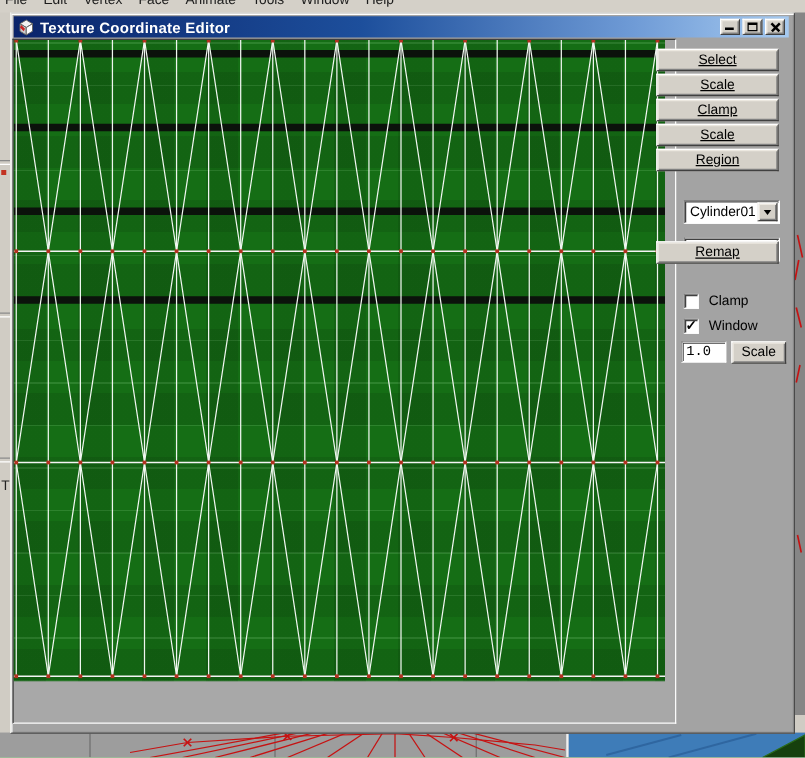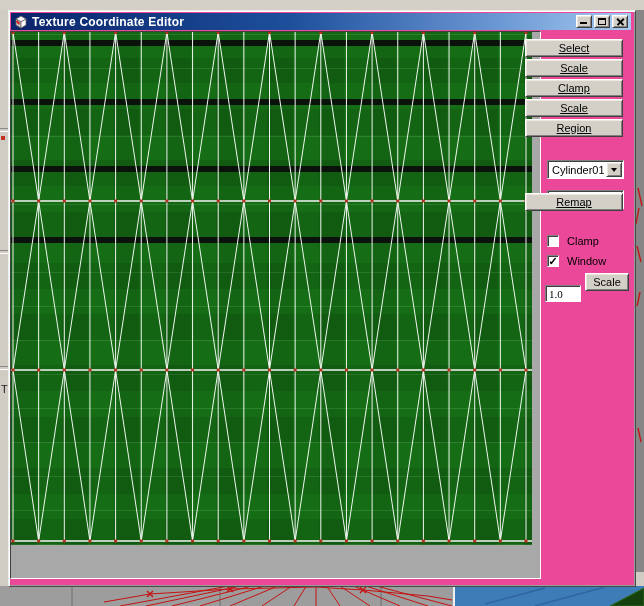--- a/index.html
+++ b/index.html
@@ -10,21 +10,21 @@
   #menubar{left:0;top:0;width:644px;height:10px;background:#d4d0c8;overflow:hidden;}
   #menurow{position:absolute;top:-6px;left:4px;display:flex;gap:13px;white-space:nowrap;color:#1c1c1c;}
   #left-strip{left:0;top:10px;width:8px;height:576px;background:#d0ccc4;overflow:hidden;}
   .strip-sep{position:absolute;left:0;width:8px;height:2px;border-top:1px solid #8a8a8a;border-bottom:1px solid #ffffff;}
   #strip-reddot{position:absolute;left:1px;width:4px;height:4px;background:#c23222;}
   #strip-label{position:absolute;left:1px;color:#222;}
   #right-strip{left:634px;top:10px;width:10px;height:562px;background:#868686;}
   #right-strip-bottom{left:634px;top:572px;width:10px;height:14px;background:#d0ccc4;}
   #bottom-viewports{left:0;top:586px;width:644px;height:20px;background:#9d9d9d;}
   
-  #dialog{left:8px;top:10px;width:626px;height:575px;background:#ec4899;
+  #dialog{left:8px;top:10px;width:626px;height:575px;background:#a3a3a3;
           border:1px solid;border-color:#eeeeea #4a4a4a #4a4a4a #eeeeea;
           box-shadow:inset 1px 1px 0 #ffffff, inset -1px -1px 0 #9a9a9a;}
   #titlebar{left:2px;top:2px;width:620px;height:17px;
             background:linear-gradient(90deg,#0a246a 0%,#1d4f9c 45%,#6f9bd6 80%,#a6caf0 100%);
             display:flex;align-items:center;}
   #title-text{color:#fff;font-weight:bold;font-size:12px;margin-left:4px;letter-spacing:.2px;}
   #win-buttons{position:absolute;right:3px;top:2px;display:flex;gap:2px;}
   .winbtn{width:16px;height:13px;position:relative;}
   .btn3d{background:#d4d0c8;border:1px solid;border-color:#ffffff #404040 #404040 #ffffff;
          box-shadow:inset 1px 1px 0 #ece8e0, inset -1px -1px 0 #808080;
@@ -49,27 +49,39 @@
          box-shadow:inset 1px 1px 0 #404040;display:flex;align-items:center;margin-top:20px;}
   .combo-text{flex:1;padding-left:4px;padding-top:1px;}
   .combo-btn{width:16px;height:15px;margin-right:1px;}
   .tri{width:0;height:0;border-left:3.5px solid transparent;border-right:3.5px solid transparent;border-top:4px solid #000;}
   .checkbox{left:538px;width:12px;height:12px;background:#fff;box-sizing:border-box;
             border:1px solid;border-color:#808080 #ffffff #ffffff #808080;box-shadow:inset 1px 1px 0 #404040;
             display:flex;align-items:center;justify-content:center;font-size:11px;font-weight:bold;line-height:10px;}
   .cb-label{left:558px;padding-top:0px;}
   #scale-input{left:536px;top:262px;width:36px;height:17px;box-sizing:border-box;background:#fff;
             border:1px solid;border-color:#808080 #ffffff #ffffff #808080;box-shadow:inset 1px 1px 0 #404040;
-            font-family:Liberation Serif, serif;font-size:11px;padding:1px 0 0 3px;outline:none;margin-top:12px;}
+            font-family:Liberation Mono, monospace;font-size:11px;padding:1px 0 0 3px;outline:none;}
 </style>
 </head>
 <body>
 
 <div id="page">
 
+  <div id="menubar" class="abs">
+    <div id="menurow">
+      <span>File</span>
+      <span>Edit</span>
+      <span>Vertex</span>
+      <span>Face</span>
+      <span>Animate</span>
+      <span>Tools</span>
+      <span>Window</span>
+      <span>Help</span>
+    </div>
+  </div>
 
   <div id="left-strip" class="abs">
     <div class="strip-sep" style="top:118px"></div>
     <div class="strip-sep" style="top:240px"></div>
     <div class="strip-sep" style="top:356px"></div>
     <div id="strip-reddot" style="top:126px"></div>
     <div id="strip-label" style="top:373px">T</div>
   </div>
 
   <div id="right-strip" class="abs">

